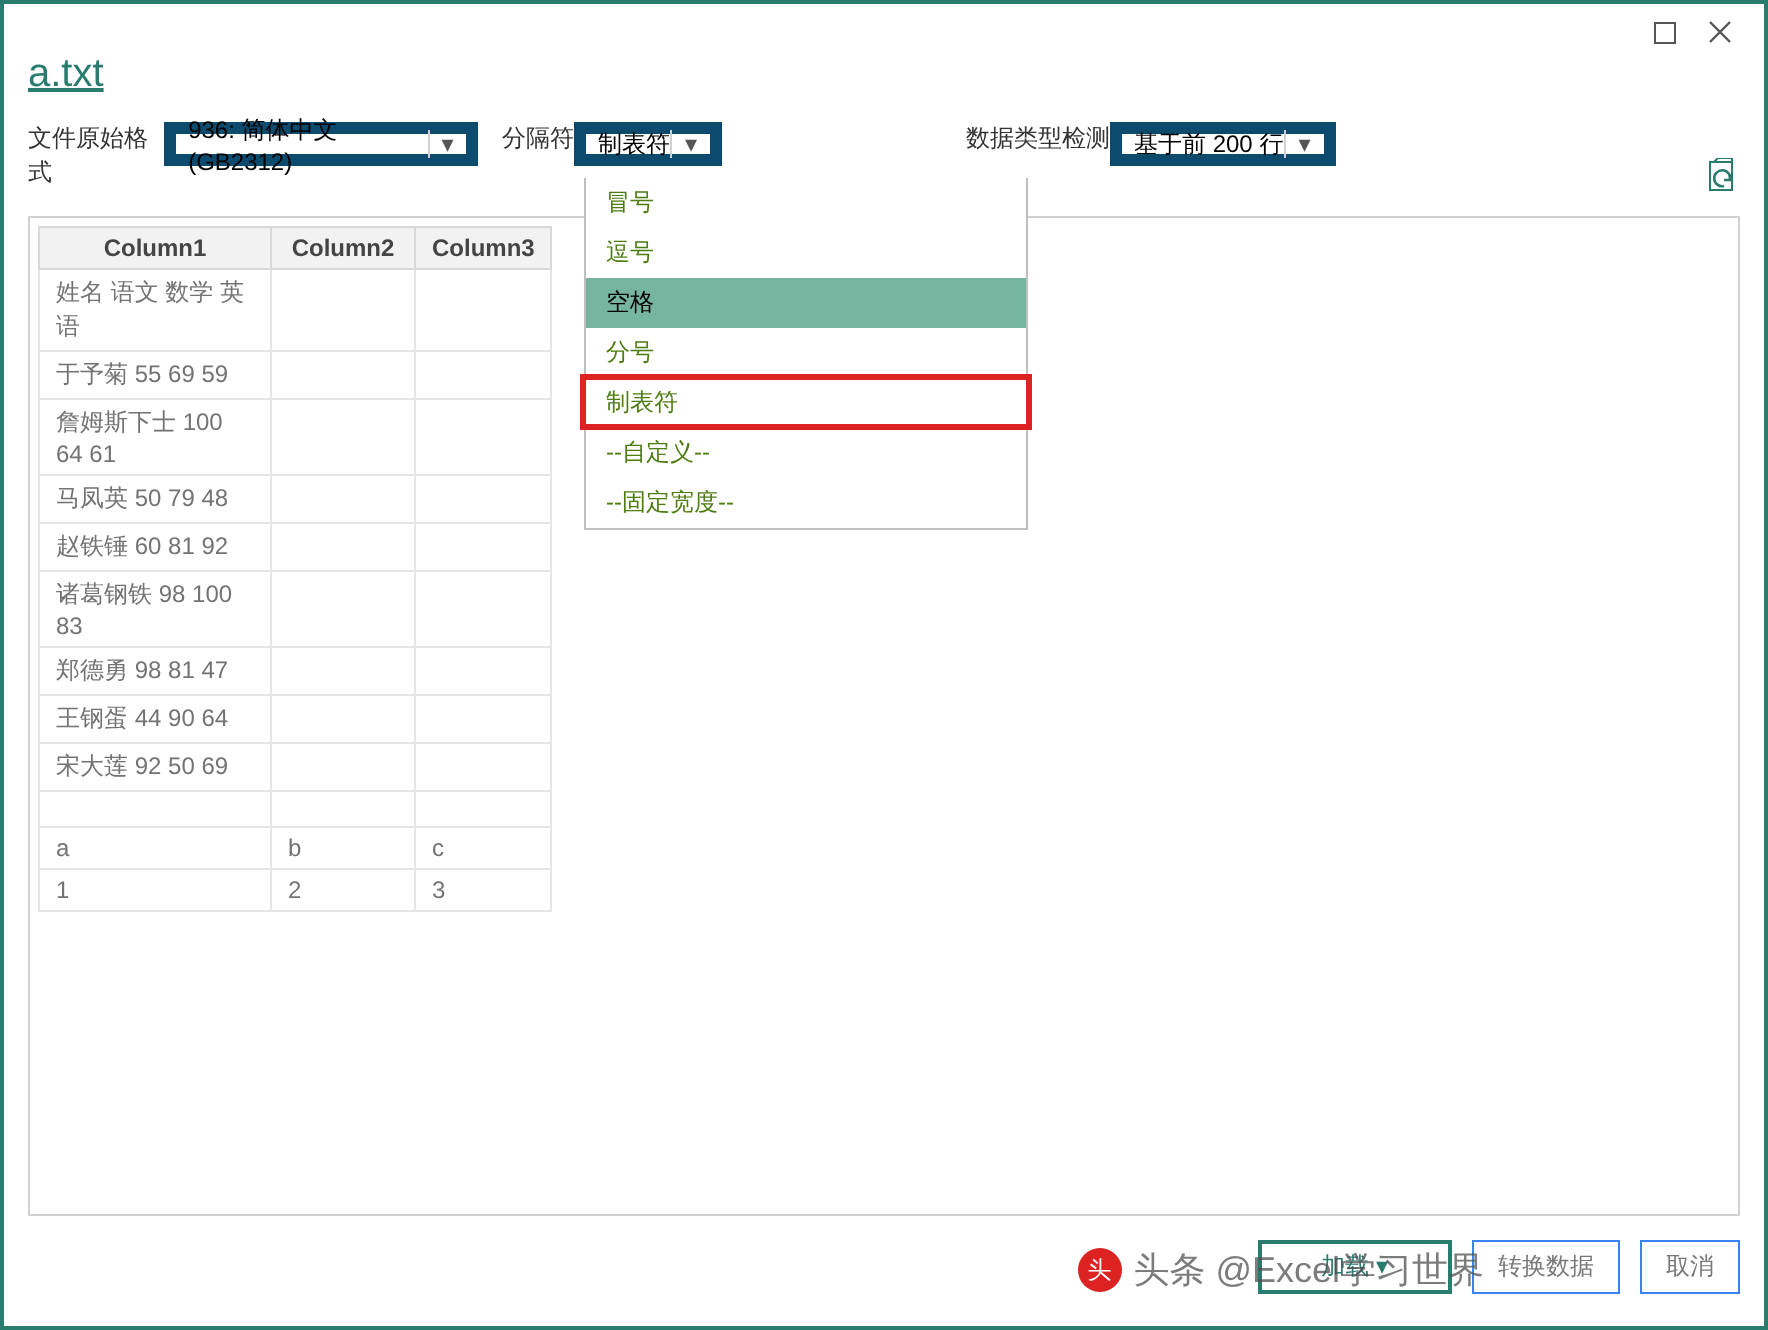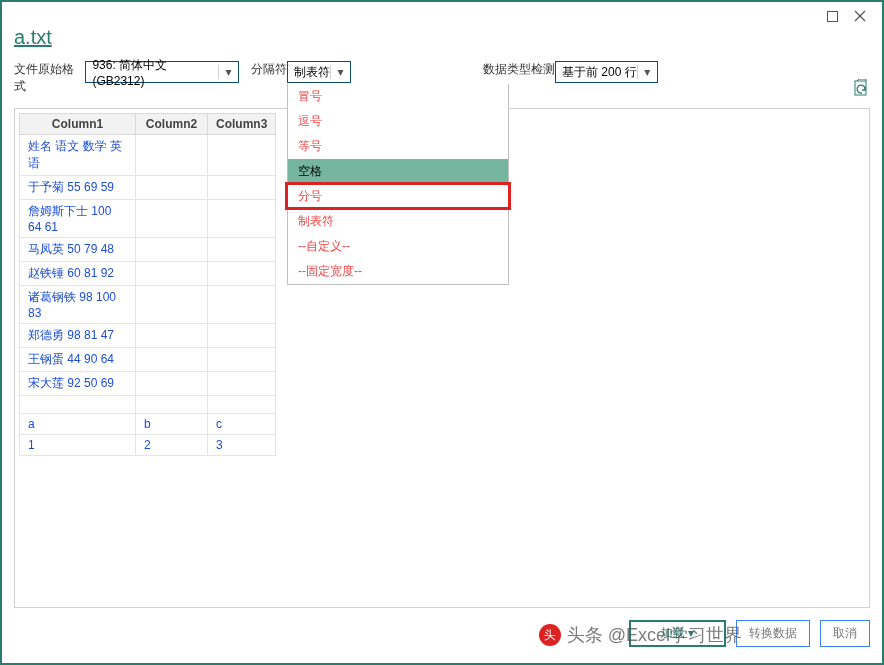--- a/index.html
+++ b/index.html
@@ -43,21 +43,21 @@
       display: flex;
       gap: 12px;
       margin-bottom: 6px;
     }
     .control-group { display: flex; flex-direction: row; }
     .cg1 { width: 225px; }
     .cg2 { width: 220px; }
     .cg3 { width: 270px; }
     .control-label { color: #333; margin-bottom: 2px; }
     .dropdown {
-      border: 1px solid #0c4a6e;
+      border: 6px solid #0c4a6e;
       height: 22px;
       display: flex;
       align-items: center;
       justify-content: space-between;
       padding: 0 4px 0 6px;
       background: #fff;
       position: relative;
     }
     .dropdown .dd-arrow {
       width: 16px;
@@ -77,21 +77,21 @@
       top: 22px;
       left: -1px;
       width: 222px;
       background: #fff;
       border: 1px solid #bfbfbf;
       border-top: none;
       z-index: 10;
     }
     .dd-item {
       padding: 4px 10px;
-      color: #ef4444;
+      color: #4d7c0f;
       cursor: pointer;
     }
     .dd-item.selected {
       background: #76b5a0;
       color: #000;
     }
     .dd-highlight-box {
       border: 3px solid #d22;
       position: absolute;
       left: -3px;
@@ -115,21 +115,21 @@
       background: #f2f2f2;
       border: 1px solid #d9d9d9;
       padding: 3px 8px;
       text-align: center;
       font-weight: bold;
       color: #444;
     }
     .preview-table td {
       border: 1px solid #e5e5e5;
       padding: 3px 8px;
-      color: #1d4ed8;
+      color: #737373;
     }
     .c1 { width: 116px; }
     .c2 { width: 72px; }
     .c3 { width: 58px; }
     .spacer-row td { height: 18px; }
     .footer {
       display: flex;
       justify-content: flex-end;
       gap: 10px;
       padding: 6px 12px 0 0;
@@ -200,21 +200,20 @@
     </div>
 
     <div class="control-group cg2">
       <div class="control-label">分隔符</div>
       <div class="dropdown">
         <span>制表符</span>
         <span class="dd-arrow">▾</span>
         <div class="dd-popup">
           <div class="dd-item">冒号</div>
           <div class="dd-item">逗号</div>
-          <div class="dd-item">等号</div>
           <div class="dd-item selected">空格</div>
           <div class="dd-item">分号</div>
           <div class="dd-item">制表符</div>
           <div class="dd-item">--自定义--</div>
           <div class="dd-item">--固定宽度--</div>
           <div class="dd-highlight-box"></div>
         </div>
       </div>
     </div>
 

